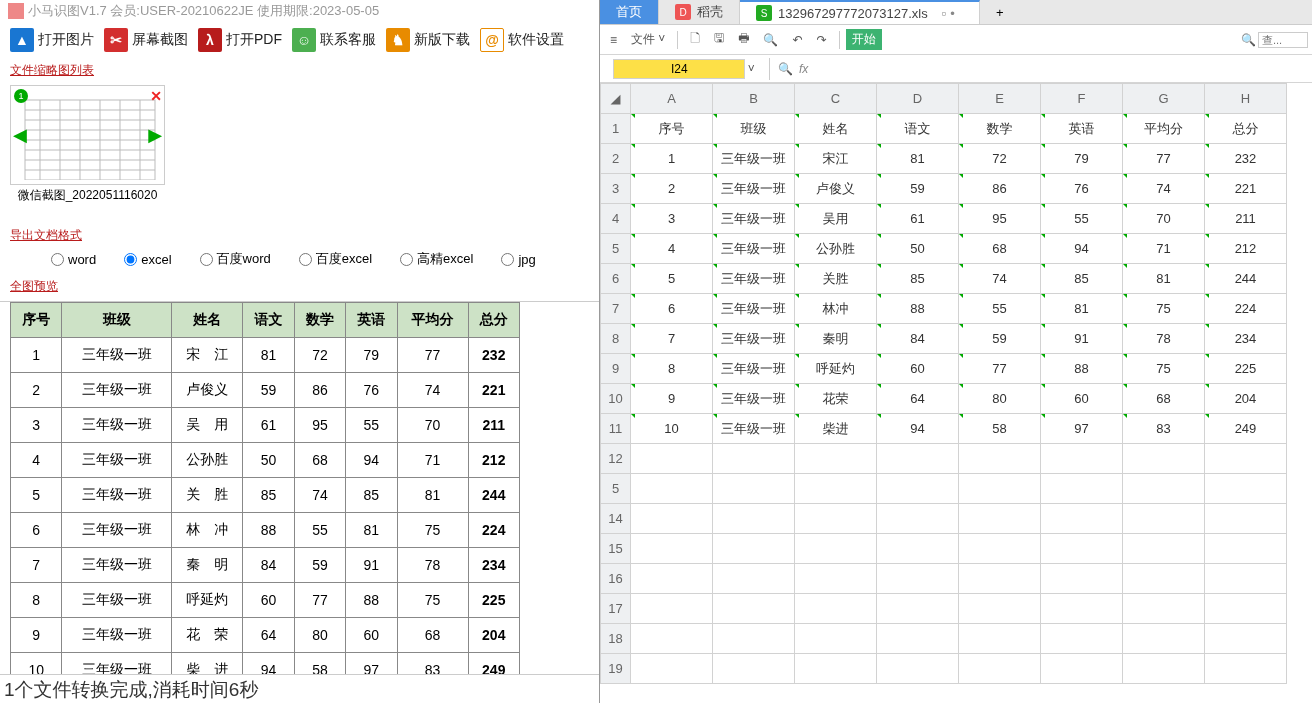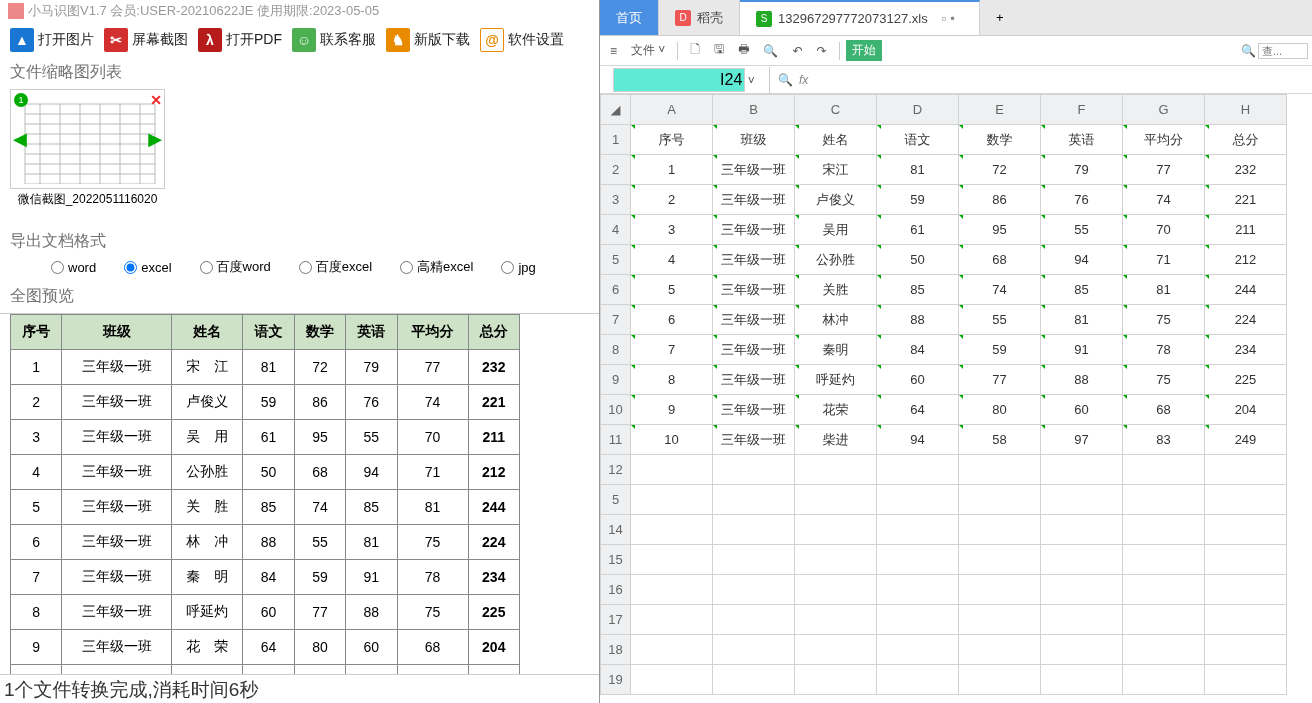--- a/index.html
+++ b/index.html
@@ -12,52 +12,52 @@
 .lp-title .ico { width:16px; height:16px; background:#e88; display:inline-block;}
 .lp-toolbar { display:flex; gap:10px; padding:4px 10px; font-size:14px; color:#222; align-items:center; }
 .lp-toolbar .tb-item { display:flex; align-items:center; gap:4px; cursor:pointer;}
 .tb-icon { width:24px; height:24px; display:flex; align-items:center; justify-content:center; font-size:14px; font-weight:bold; color:#fff; border-radius:2px;}
 .c-blue { background:#1976d2;}
 .c-red { background:#d32f2f;}
 .c-dark { background:#b71c1c;}
 .c-green { background:#4caf50;}
 .c-orange { background:#e88b00;}
 .c-at { background:#fff; color:#e88b00; border:1px solid #e88b00;}
-.section-label { font-size:16px; padding:6px 10px 2px; color:#737373;}
+.section-label { font-size:12px; padding:6px 10px 2px; color:#b91c1c;text-decoration:underline;}
 .thumb-area { padding:4px 10px; height:140px; }
 .thumb-box { width:155px; height:100px; border:1px solid #ccc; position:relative; padding:4px; font-size:6px; background:#fff;}
 .thumb-box .badge { position:absolute; left:3px; top:3px; width:14px; height:14px; background:#0a0; color:#fff; border-radius:50%; font-size:9px; display:flex; align-items:center; justify-content:center;}
 .thumb-box .close { position:absolute; right:2px; top:2px; color:#e22; font-size:14px; font-weight:bold; cursor:pointer;}
 .thumb-box .arrowL { position:absolute; left:2px; top:50%; transform:translateY(-50%); color:#0a0; font-size:18px; cursor:pointer;}
 .thumb-box .arrowR { position:absolute; right:2px; top:50%; transform:translateY(-50%); color:#0a0; font-size:18px; cursor:pointer;}
 .thumb-cap { font-size:12px; text-align:center; margin-top:2px;}
 .export-row { padding:4px 10px; display:flex; flex-wrap:wrap; gap:28px; font-size:13px;margin-left:41px;}
 .export-row label { display:flex; align-items:center; gap:4px; cursor:pointer;}
 .preview-table-wrap { flex:1; overflow:auto; padding:0 10px 0 10px; border-top:1px solid #ccc; border-bottom:1px solid #ccc; margin-top:4px;}
 table.preview { border-collapse:collapse; width:510px; font-size:14px; }
 table.preview th { background:#cde2c6; border:1px solid #888; padding:8px 4px; font-weight:bold;}
 table.preview td { border:1px solid #888; padding:8px 4px; text-align:center; }
 table.preview td:last-child { font-weight:bold;}
 .status-bar { font-size:19px; padding:2px 4px 0; color:#333;}
 
 
-.tabs-row { height:36px; background:#e8e8e8; border-bottom:1px solid #ccc; display:flex; align-items:stretch; font-size:13px;}
+.tabs-row { height:25px; background:#e8e8e8; border-bottom:1px solid #ccc; display:flex; align-items:stretch; font-size:13px;}
 .tab { display:flex; align-items:center; gap:6px; padding:0 16px; border-right:1px solid #d0d0d0; cursor:pointer; color:#444;}
 .tab.active { background:#fff; border-top:2px solid #4a90e2;}
 .tab.primary { background:#4a90e2; color:#fff;}
 .tab .tico { width:16px; height:16px; display:flex; align-items:center; justify-content:center; font-size:10px; color:#fff; border-radius:2px;}
 .newtab { width:40px; display:flex; align-items:center; justify-content:center; cursor:pointer;}
 .menu-row { height:30px; display:flex; align-items:center; border-bottom:1px solid #d5d5d5; font-size:12px; padding:0 4px; gap:2px; color:#555;}
 .menu-row .btn { padding:2px 6px; cursor:pointer; }
 .menu-row .start { background:#3cb371; color:#fff; padding:2px 6px;}
 .menu-row .sep { width:1px; height:18px; background:#ccc; margin:0 4px;}
 .menu-row input.search { width:50px; border:1px solid #ccc; font-size:11px; padding:1px 3px;}
 .cell-row { height:28px; display:flex; align-items:center; border-bottom:1px solid #d5d5d5; font-size:12px;}
 .cell-name { width:170px; text-align:center; border-right:1px solid #ccc; padding:2px 6px; color:#555;}
-.cell-name input { width:130px; border:none; background:#5eead4; text-align:right; outline:1px solid #d0d0d0; font-size:16px; padding:2px;}
+.cell-name input { width:130px; border:none; background:#fde047; text-align:center; outline:1px solid #d0d0d0; font-size:12px; padding:2px;}
 .fx-area { flex:1; display:flex; align-items:center; padding:0 8px; gap:6px; color:#888;}
 .sheet-scroll { flex:1; overflow:auto;}
 table.sheet { border-collapse:collapse; font-size:13px; background:#fff; }
 table.sheet th, table.sheet td { border:1px solid #d2d2d2; height:30px; text-align:center; background:#fff; color:#333; }
 table.sheet th { background:#eef0f2; color:#666;font-weight:normal; position:relative;}
 table.sheet th.col { width:82px;}
 table.sheet th.row { width:30px; background:#eef0f2;}
 table.sheet .corner { width:30px; background:#eef0f2;}
 table.sheet tr.data td { position:relative;}
 table.sheet tr.data td::before { content:''; position:absolute; left:0; top:0; border-left:4px solid transparent; border-top:4px solid #0a0;}

